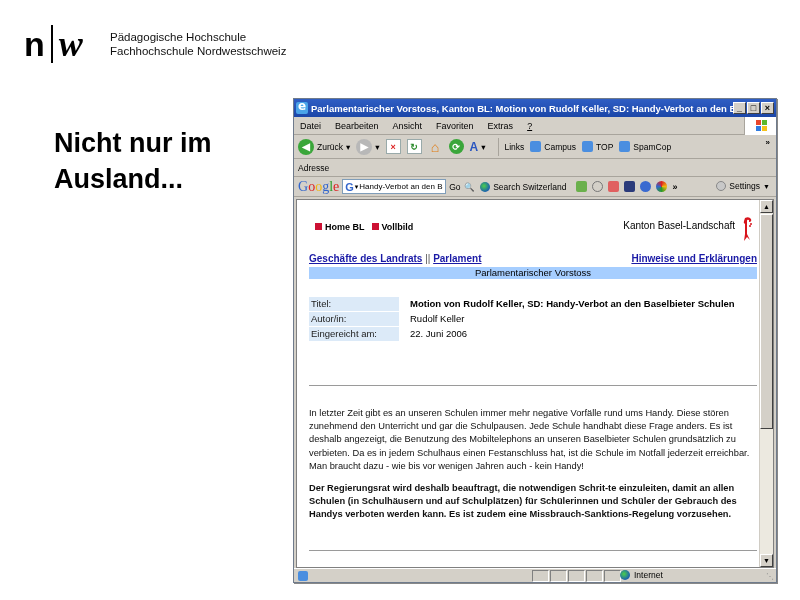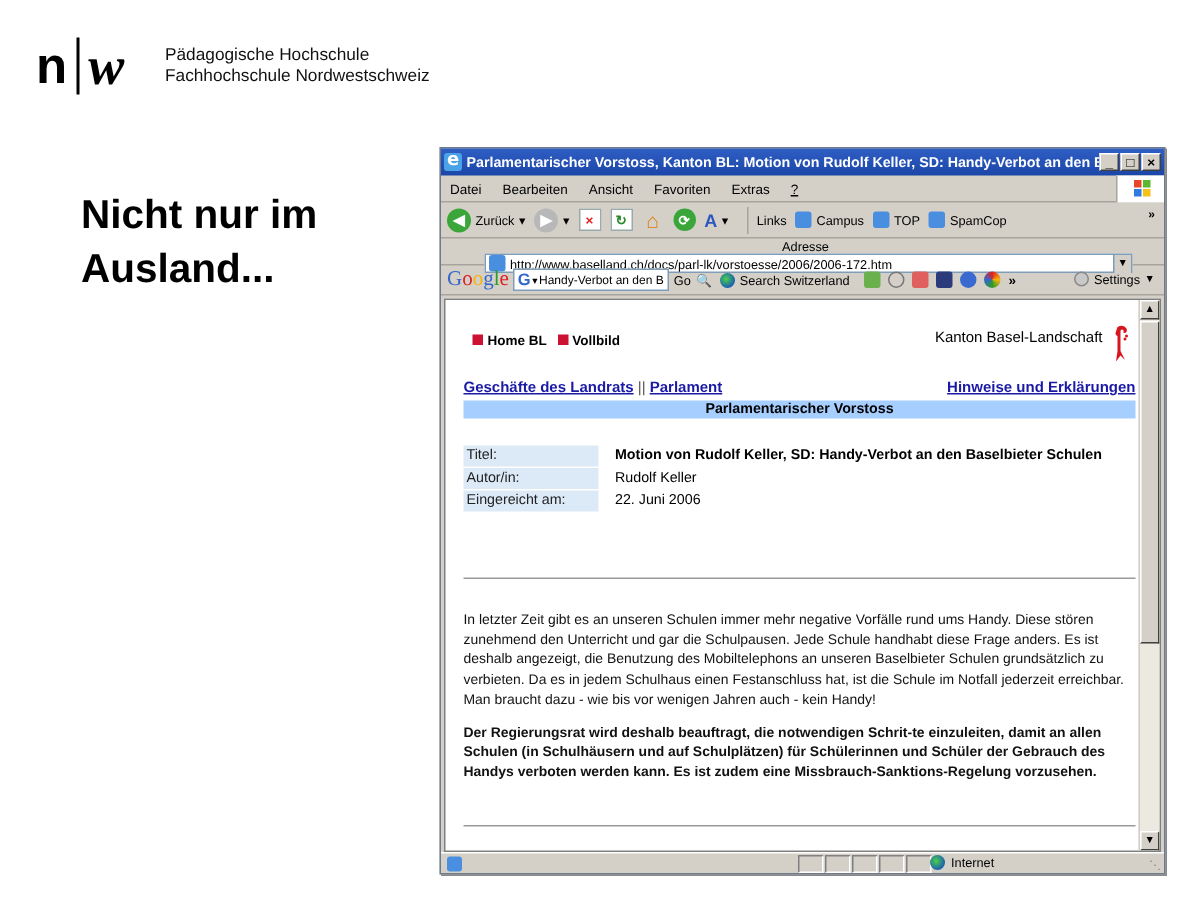--- a/index.html
+++ b/index.html
@@ -33,21 +33,21 @@
   .toolbar { height: 24px; display: flex; align-items: center; font-size: 8.5px; padding-left: 4px; border-bottom: 1px solid #a8a49c; position: relative; }
   .tb-circ { width: 16px; height: 16px; border-radius: 50%; display: inline-flex; align-items: center; justify-content: center; color: #fff; font-size: 10px; font-weight: bold; }
   .tb-back { background: #3aa63a; }
   .tb-fwd { background: #b8b8b8; }
   .tb-sq { width: 15px; height: 15px; display: inline-flex; align-items: center; justify-content: center; font-size: 9px; font-weight: bold; border: 1px solid #9aa; background: #fff; }
   .tb-item { display: inline-flex; align-items: center; margin-right: 6px; gap: 3px; }
   .tb-sep { width: 1px; height: 18px; background: #a8a49c; margin: 0 6px; }
   .link-ico { width: 11px; height: 11px; border-radius: 2px; background: #4a8ee0; display: inline-block; }
   .chev { position: absolute; right: 6px; top: 3px; font-size: 8px; font-weight: bold; }
 
-  .addressbar { height: 18px; display: flex; align-items: center; font-size: 8.5px; padding-left: 4px; border-bottom: 1px solid #a8a49c; flex-direction: column; }
+  .addressbar { height: 18px; display: flex; align-items: center; font-size: 8.5px; padding-left: 4px; border-bottom: 1px solid #a8a49c; }
   .addr-input { margin-left: 4px; width: 432px; height: 14px; background: #fff; border: 1px solid #7f9db9; display: flex; align-items: center; font-size: 8.5px; padding-left: 2px; position: relative; }
   .addr-input .link-ico { margin-right: 3px; }
   .addr-drop { position: absolute; right: 0; top: 0; width: 12px; height: 12px; background: #d4d0c8; border-left: 1px solid #7f9db9; font-size: 7px; text-align: center; line-height: 12px; }
 
   .googlebar { height: 20px; display: flex; align-items: center; font-size: 8.5px; padding-left: 4px; border-bottom: 1px solid #a8a49c; position: relative; }
   .glogo { font-family: "Liberation Serif", serif; font-size: 14px; margin-right: 3px; }
   .gsearch { width: 104px; height: 15px; background: #fff; border: 1px solid #7f9db9; display: flex; align-items: center; font-size: 8px; padding-left: 2px; white-space: nowrap; overflow: hidden; }
   .gsearch .gG { color: #3366cc; font-weight: bold; font-size: 11px; margin-right: 1px; }
   .gbtn { margin-left: 3px; margin-right: 4px; }
   .gicons { display: flex; gap: 5px; align-items: center; margin-left: 4px; }
@@ -62,21 +62,21 @@
   .sb-thumb { position: absolute; left: 0; top: 14px; width: 13px; height: 215px; background: #d4d0c8; border: 1px solid; border-color: #fff #404040 #404040 #fff; }
 
   .page { position: absolute; left: 12px; top: 0; width: 448px; font-size: 9.5px; }
   .topnav { position: absolute; top: 22px; left: 6px; font-weight: bold; font-size: 9px; display: flex; gap: 7px; }
   .topnav .sq { display: inline-block; width: 7px; height: 7px; background: #cc1133; margin-right: 3px; vertical-align: 0px; }
   .kanton { position: absolute; top: 20px; right: 22px; font-size: 10px; }
   .crest { position: absolute; top: 16px; right: 4px; width: 12px; height: 26px; }
   .linksrow { position: absolute; top: 53px; left: 0; width: 448px; font-size: 10px; font-weight: bold; }
   .linksrow a { color: #1a1aa6; text-decoration: underline; }
   .linksrow .right { position: absolute; right: 0; top: 0; }
-  .banner { position: absolute; top: 67px; left: 0; width: 448px; height: 12px; background: #a6ceff; font-size: 9.5px; font-weight: bold; text-align: center; line-height: 12px; }
+  .banner { position: absolute; top: 67px; left: 0; width: 448px; height: 12px; background: #a6ceff; font-size: 9.5px; font-weight: normal; text-align: center; line-height: 12px; }
 
   .meta { position: absolute; top: 97px; left: 0; width: 448px; }
   .meta-row { display: flex; height: 14.5px; align-items: center; margin-bottom: 0.5px; }
   .meta-label { width: 90px; height: 14px; background: #dceaf8; padding-left: 2px; line-height: 14px; color: #222; }
   .meta-label.grey { background: #d8d8d8; }
   .meta-val { padding-left: 11px; line-height: 14px; }
   .meta-val.bold { font-weight: bold; }
   .meta-val a { color: #1a1aa6; font-weight: bold; text-decoration: underline; }
 
   .hr { position: absolute; left: 0; width: 448px; height: 1px; background: #9a9a9a; }
@@ -170,25 +170,20 @@
       </span>
     <span class="tb-item">
         <span class="link-ico"></span>
         <span>SpamCop</span>
       </span>
     <span class="chev">»</span>
   </div>
 
   <div class="addressbar">
     <span>Adresse</span>
-    <div class="addr-input">
-      <span class="link-ico"></span>
-      <span>http://www.baselland.ch/docs/parl-lk/vorstoesse/2006/2006-172.htm</span>
-      <span class="addr-drop">▼</span>
-    </div>
   </div>
 
   <div class="googlebar">
     <span class="glogo"><span style="color:#3366cc">G</span><span style="color:#d22">o</span><span style="color:#f2b50f">o</span><span style="color:#3366cc">g</span><span style="color:#2a9a2a">l</span><span style="color:#d22">e</span></span>
     <div class="gsearch">
       <span class="gG">G</span>
         <span style="font-size:7px;margin-right:1px">▾</span>
       <span>Handy-Verbot an den B</span>
     </div>
     <span class="gbtn">Go</span>

